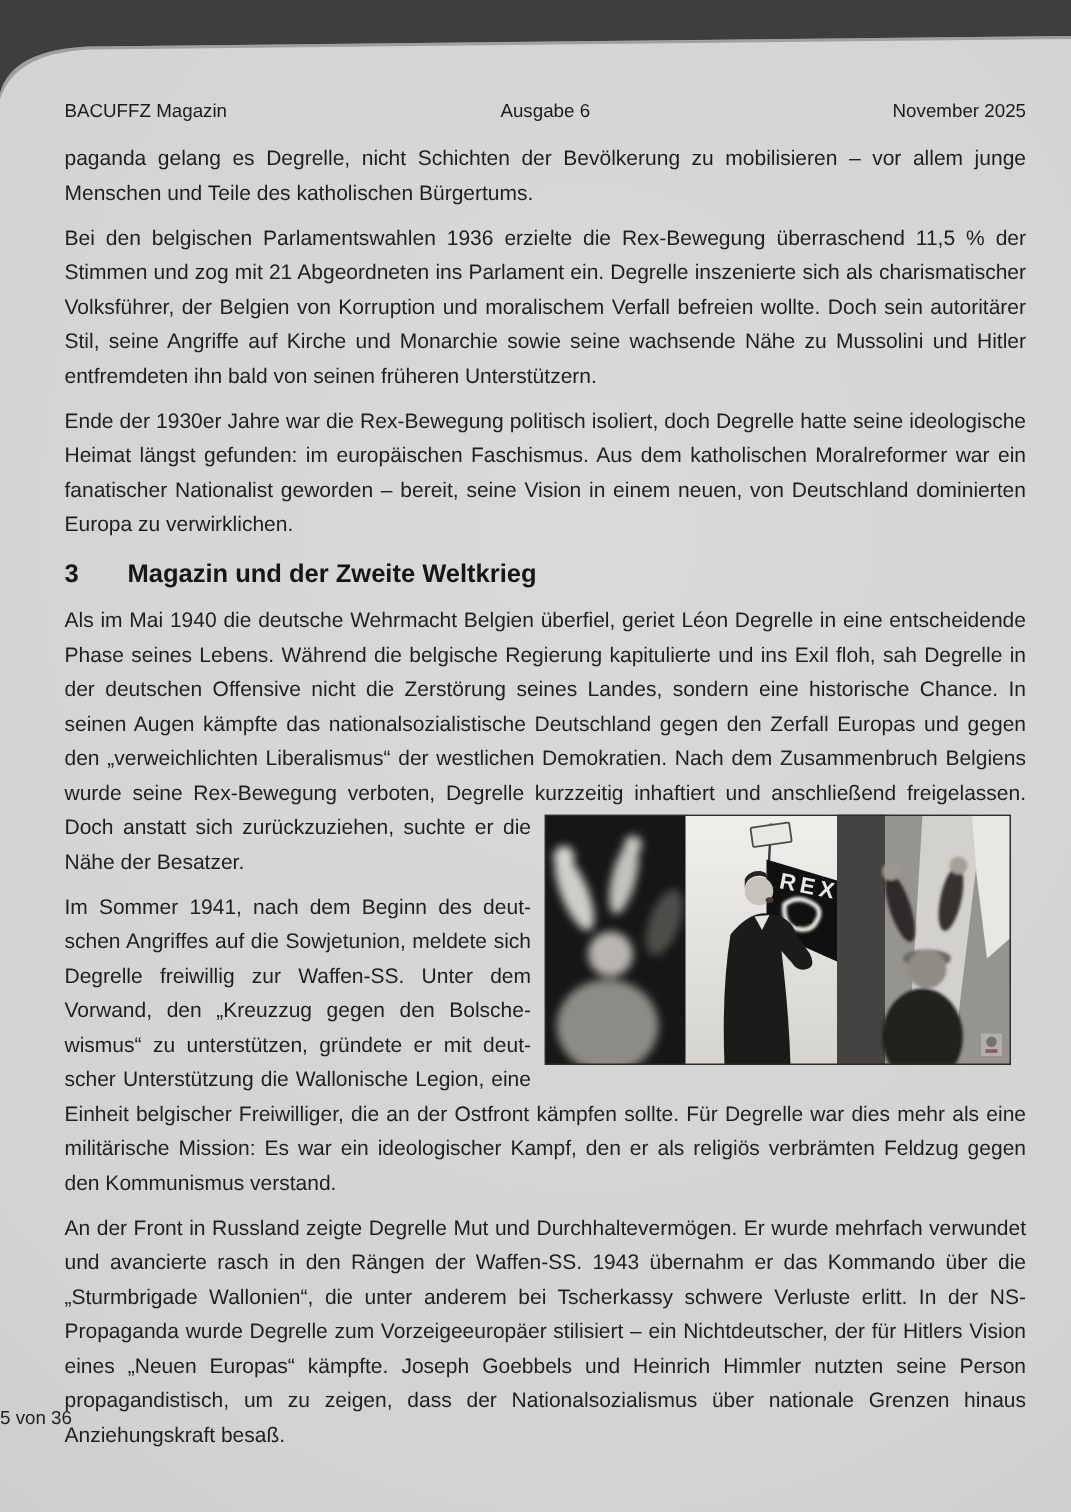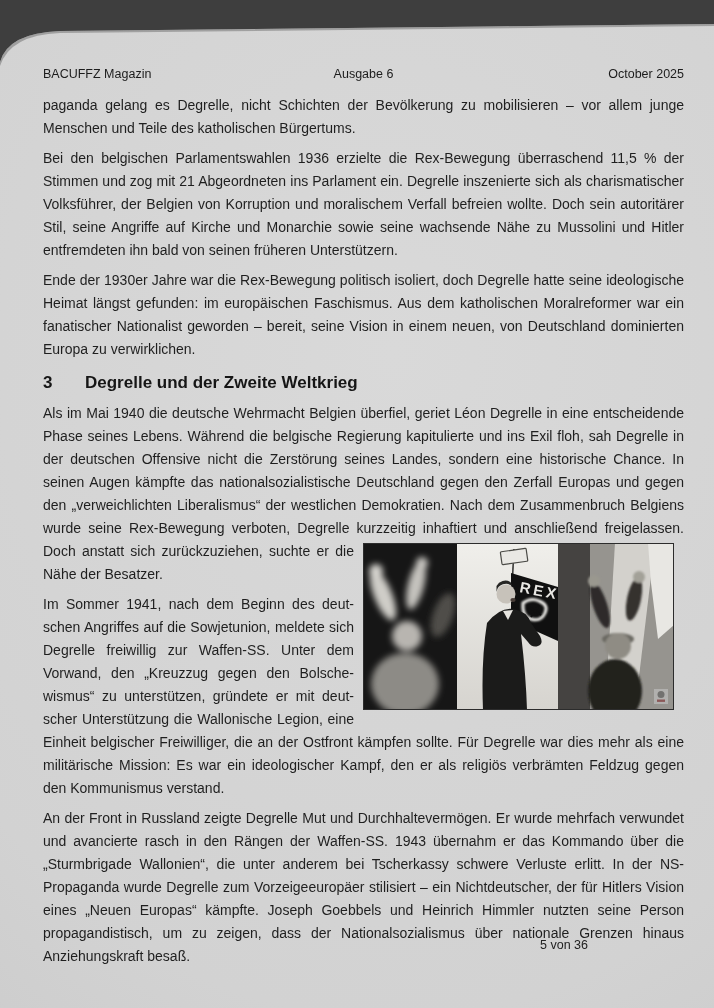--- a/index.html
+++ b/index.html
@@ -37,48 +37,48 @@
   }
   h2.section .h-num{display:inline-block;width:42px;}
   .photo-float{
     display:block;float:right;
     width:311px;height:167px;
     margin:3px 10px 9px 9px;
   }
   .photo-float svg{display:block;}
   .footer{
     position:absolute;top:938px;left:0;width:588px;
-    text-align:right;font-size:12.5px;color:#222;
+    text-align:left;font-size:12.5px;color:#222;
   }
 </style>
 </head>
 <body>
 
 <div class="page">
 
   <svg class="top-frame" width="714" height="80" aria-hidden="true">
     <path d="M0,0 H714 V24 L60,31 Q8,33 0,62 Z" fill="#3e3e3e"></path>
     <path d="M0,62 Q8,33 60,31 L714,24 L714,26 L60,33 Q10,35 0,66 Z" fill="#6b6b6b" opacity="0.5"></path>
   </svg>
 
   <div class="content">
 
     <div class="header">
       <span class="h-left">BACUFFZ Magazin</span>
       <span class="h-center">Ausgabe 6</span>
-      <span class="h-right">October 2025</span>
+      <span class="h-right">November 2025</span>
     </div>
 
     <div class="body-text">
       <p>paganda gelang es Degrelle, nicht Schichten der Bevölkerung zu mobilisieren – vor allem junge Menschen und Teile des katholischen Bürgertums.</p>
       <p>Bei den belgischen Parlamentswahlen 1936 erzielte die Rex-Bewegung überraschend 11,5 % der Stimmen und zog mit 21 Abgeordneten ins Parlament ein. Degrelle inszenierte sich als charisma­tischer Volksführer, der Belgien von Korruption und moralischem Verfall befreien wollte. Doch sein autoritärer Stil, seine Angriffe auf Kirche und Monarchie sowie seine wachsende Nähe zu Musso­lini und Hitler entfremdeten ihn bald von seinen früheren Unterstützern.</p>
       <p>Ende der 1930er Jahre war die Rex-Bewegung politisch isoliert, doch Degrelle hatte seine ideolo­gische Heimat längst gefunden: im europäischen Faschismus. Aus dem katholischen Moralrefor­mer war ein fanatischer Nationalist geworden – bereit, seine Vision in einem neuen, von Deutsch­land dominierten Europa zu verwirklichen.</p>
 
       <h2 class="section">
-        <span class="h-num">3</span><span>Degrelle und der Zweite Weltkrieg</span>
+        <span class="h-num">3</span><span>Magazin und der Zweite Weltkrieg</span>
       </h2>
 
       <p>
         <span>Als im Mai 1940 die deutsche Wehrmacht Belgien überfiel, geriet Léon Degrelle in eine entschei­dende Phase seines Lebens. Während die belgische Regierung kapitulierte und ins Exil floh, sah Degrelle in der deutschen Offensive nicht die Zerstörung seines Landes, sondern eine historische Chance. In seinen Augen kämpfte das nationalsozialistische Deutschland gegen den Zerfall Euro­pas und gegen den „verweichlichten Liberalismus“ der westlichen Demokratien. Nach dem Zu­sammenbruch Belgiens wurde seine Rex-Bewegung verboten, Degrelle kurzzeitig inhaftiert und</span>
         <span class="photo-float">
           <svg viewBox="0 0 311 167" width="311" height="167" aria-hidden="true">
             <defs>
               <filter id="b3" x="-40%" y="-40%" width="180%" height="180%">
                   <feGaussianBlur stdDeviation="3"></feGaussianBlur>
                 </filter>

